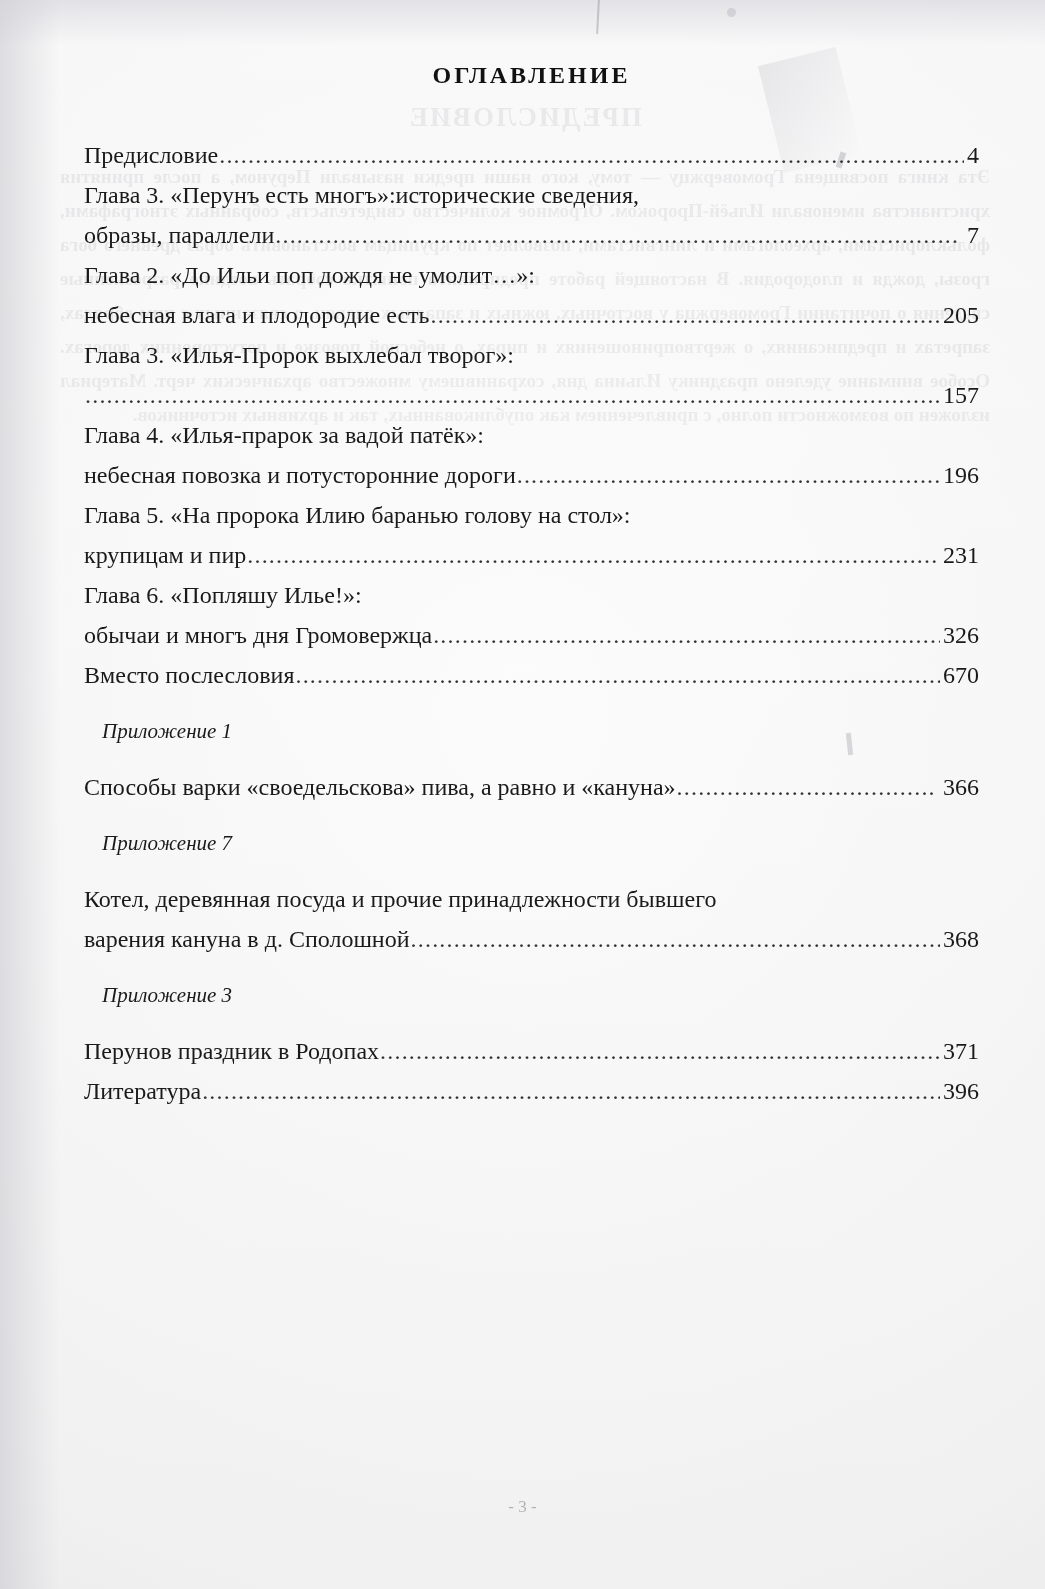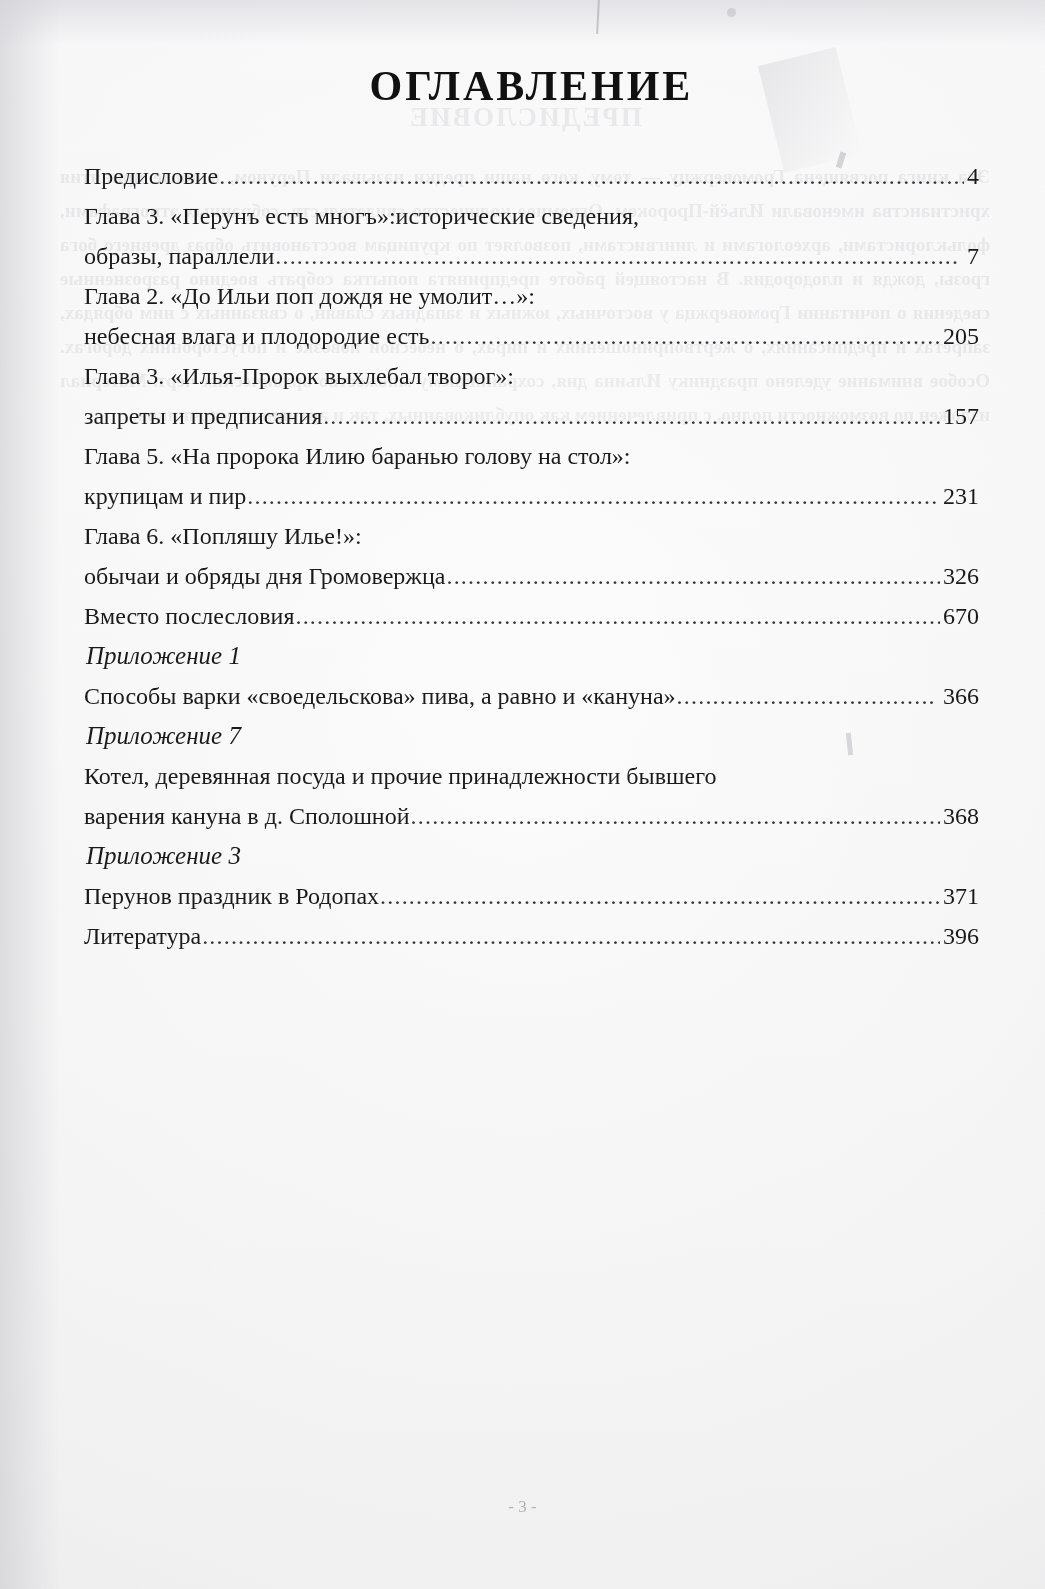--- a/index.html
+++ b/index.html
@@ -71,21 +71,21 @@
 
   .content {
     position: relative;
     z-index: 3;
     padding: 62px 66px 0 84px;
   }
 
   h1.title {
     margin: 0 0 46px 0;
     text-align: center;
-    font-size: 42px;
+    font-size: 24px;
     font-weight: bold;
     letter-spacing: 3px;
     color: #111;
   }
 
   .toc {
     font-size: 24px;
     line-height: 40px;
   }
 
@@ -114,22 +114,22 @@
   }
   .line .page-no {
     white-space: pre;
     padding-left: 2px;
   }
   
   .line.plain .txt { white-space: normal; }
 
   .appendix-label {
     font-style: italic;
-    font-size: 25px;
-    margin: 0;
+    font-size: 21px;
+    margin: 16px;
     padding-left: 2px;
   }
 
   .folio {
     position: absolute;
     z-index: 3;
     left: 0;
     right: 0;
     bottom: 72px;
     text-align: center;
@@ -191,41 +191,50 @@
           <span class="txt">небесная влага и плодородие есть</span>
           <span class="leader"></span>
           <span class="page-no">205</span>
         </div>
       </div>
       <div class="entry">
         <div class="line plain">
           <span class="txt">Глава 3. «Илья-Пророк выхлебал творог»:</span>
         </div>
         <div class="line">
-          <span class="txt">запреты и предписания</span>
           <span class="leader"></span>
           <span class="page-no">157</span>
         </div>
       </div>
       <div class="entry">
         <div class="line plain">
+          <span class="txt">Глава 4. «Илья-прарок за вадой патёк»:</span>
+        </div>
+        <div class="line">
+          <span class="txt">небесная повозка и потусторонние дороги</span>
+          <span class="leader"></span>
+          <span class="page-no">196</span>
+        </div>
+      </div>
+      <div class="entry">
+        <div class="line plain">
           <span class="txt">Глава 5. «На пророка Илию баранью голову на стол»:</span>
         </div>
         <div class="line">
           <span class="txt">крупицам и пир</span>
           <span class="leader"></span>
           <span class="page-no">231</span>
         </div>
       </div>
       <div class="entry">
         <div class="line plain">
           <span class="txt">Глава 6. «Попляшу Илье!»:</span>
         </div>
         <div class="line">
-          <span class="txt">обычаи и обряды дня Громовержца</span>
+          <span class="txt">обычаи и многъ дня Громовержца</span>
           <span class="leader"></span>
           <span class="page-no">326</span>
         </div>
       </div>
       <div class="entry">
         <div class="line">
           <span class="txt">Вместо послесловия</span>
           <span class="leader"></span>
           <span class="page-no">670</span>
         </div>

